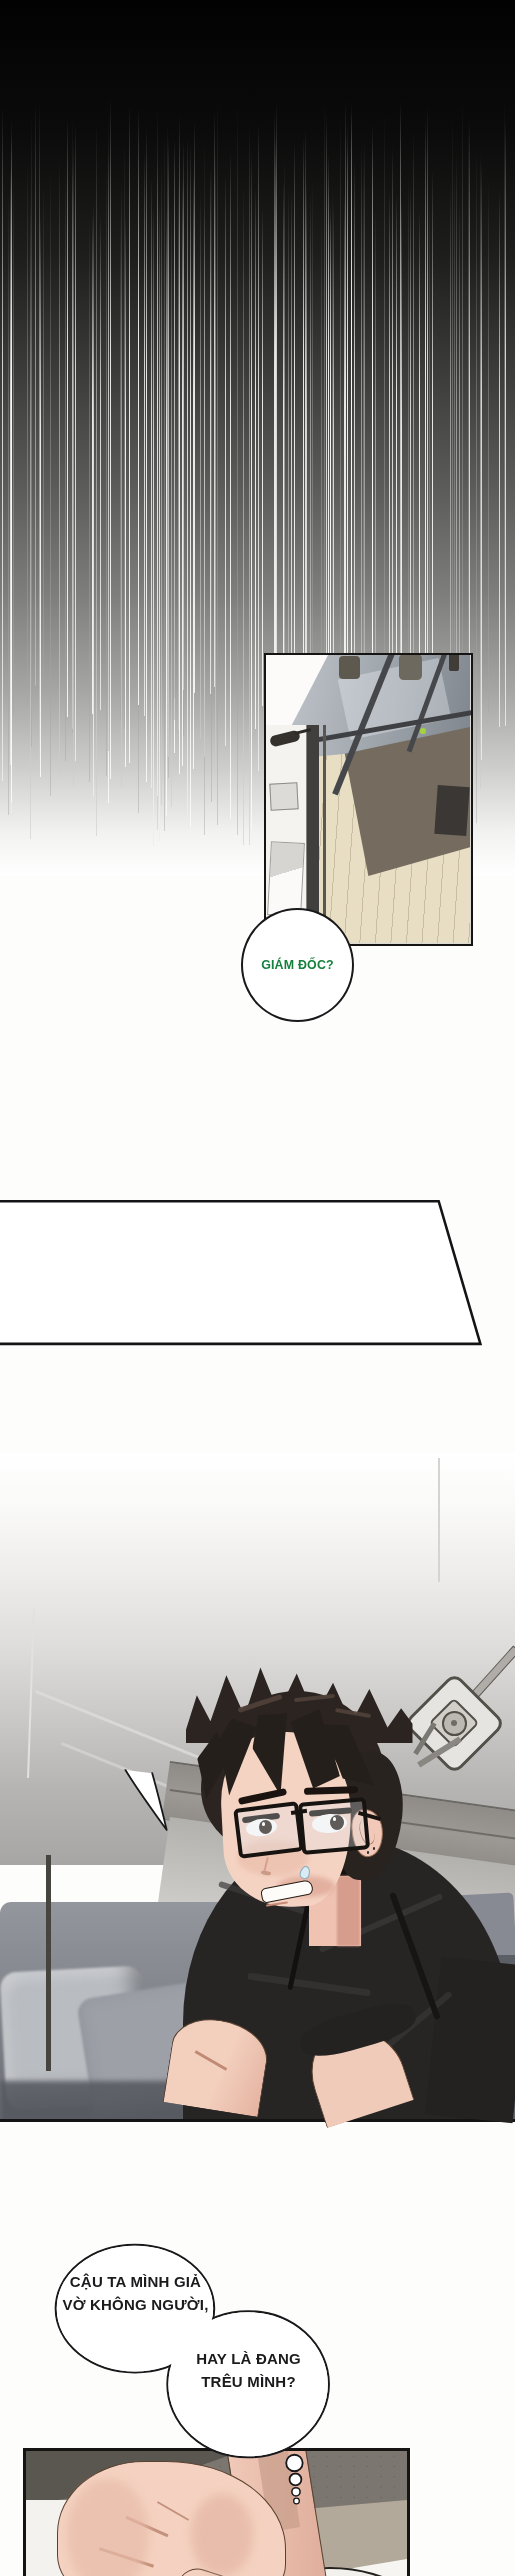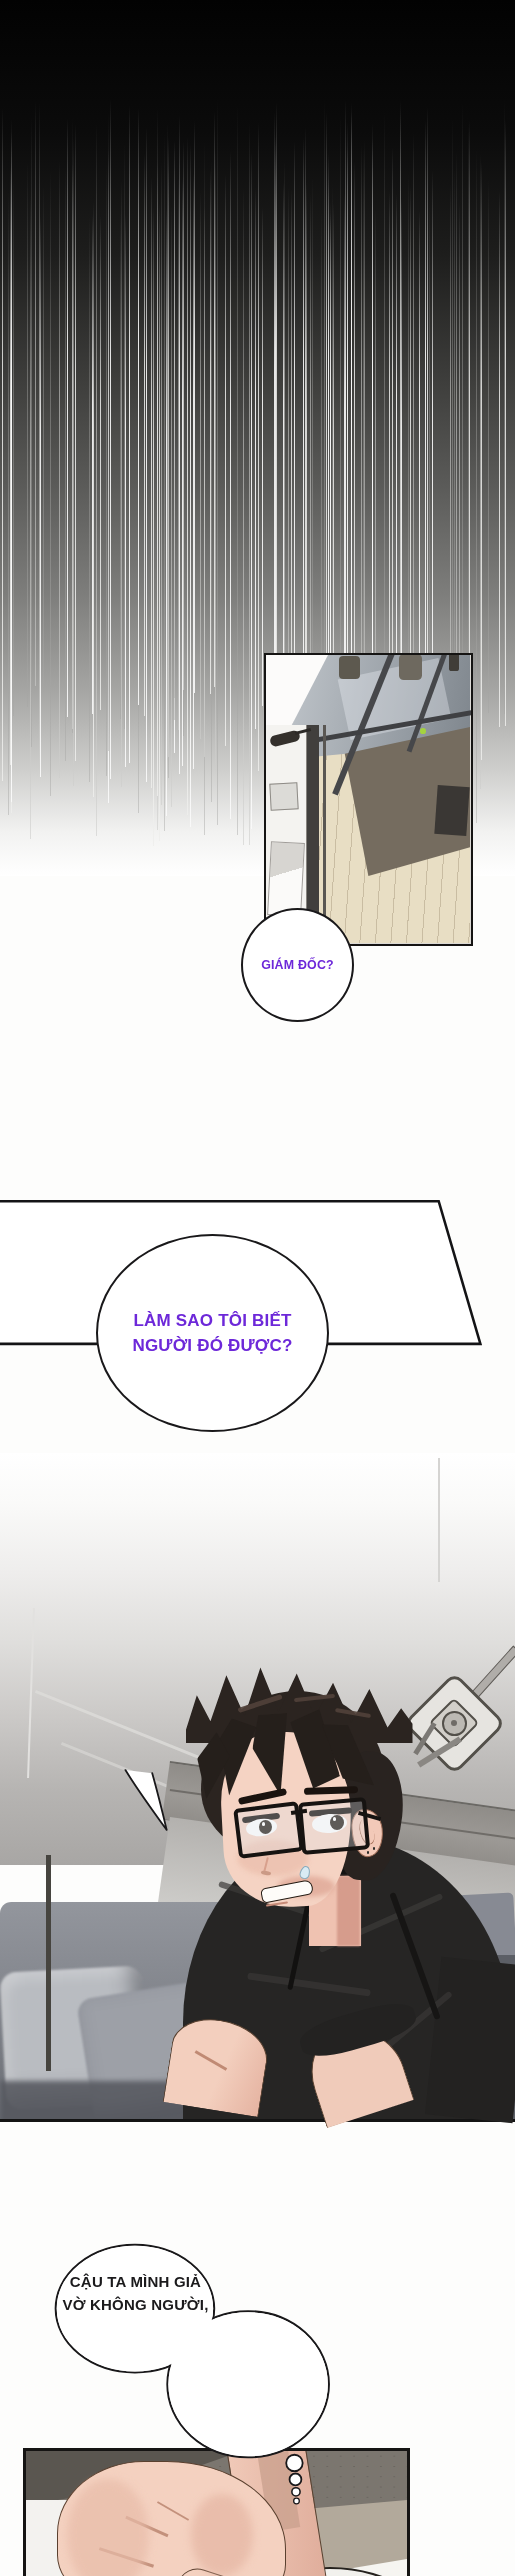--- a/index.html
+++ b/index.html
@@ -10,21 +10,21 @@
   #speed-zone{left:0;top:0;width:515px;height:876px;z-index:1;
     background:linear-gradient(180deg,#020202 0%,#0b0b0b 15%,#1d1d1c 29%,#3f3f3d 44%,
       #5c5c5a 56%,#7e7e7c 68%,#a6a6a4 79%,#cfcfcd 88%,#f2f2f1 95%,#ffffff 100%);}
   .sline{position:absolute;top:0;}
   
   .panel{position:absolute;box-sizing:border-box;border:2.6px solid #151413;overflow:hidden;z-index:10;}
   
   .bubble{position:absolute;background:#ffffff;border:2.1px solid #19181a;border-radius:50%;
     display:flex;flex-direction:column;align-items:center;justify-content:center;
     text-align:center;z-index:40;}
-  .btxt{font-weight:700;color:#6d28d9;letter-spacing:0.2px;line-height:1.5;white-space:nowrap;}
+  .btxt{font-weight:700;color:#15803d;letter-spacing:0.2px;line-height:1.5;white-space:nowrap;}
   .btxt-free{position:absolute;z-index:41;display:flex;flex-direction:column;align-items:center;
     justify-content:center;text-align:center;font-weight:700;color:#1b1a1c;letter-spacing:0.2px;
     line-height:1.55;white-space:nowrap;}
   .blur1{filter:blur(0.8px);}
   .blur4{filter:blur(2.6px);}
 </style>
 </head>
 <body>
 
 <div id="canvas">
@@ -221,24 +221,20 @@
   </div>
 
   <div class="bubble" style="left:241px;top:908px;width:109px;height:110px;">
     <div class="btxt" style="font-size:12.4px;">GIÁM ĐỐC?</div>
   </div>
 
   <svg class="abs" style="left:0;top:1195px;z-index:10;" width="484" height="152" viewBox="0 0 940 295">
     <polygon points="-8,12 852,12 933,289 -8,289" fill="#ffffff" stroke="#141416" stroke-width="5"></polygon>
   </svg>
 
-  <div class="bubble" style="left:96px;top:1234px;width:229px;height:194px;">
-    <div class="btxt" style="font-size:17px;">LÀM SAO TÔI BIẾT</div>
-    <div class="btxt" style="font-size:17px;">NGƯỜI ĐÓ ĐƯỢC?</div>
-  </div>
 
   <div class="abs" style="left:0;top:1453px;width:515px;height:669px;overflow:hidden;z-index:10;">
     <div class="abs" style="left:0;top:0;width:515px;height:412px;
       background:linear-gradient(180deg,#ffffff 0%,#fafaf9 12%,#efeeed 28%,#dfdedc 46%,#cbc9c7 64%,#b6b4b2 82%,#a8a6a4 100%);"></div>
     <div class="abs" style="left:438px;top:5.2px;width:1.5px;height:124px;background:#d5d4d2;"></div>
     <div class="abs" style="left:36px;top:237px;width:237px;height:2.6px;background:#dddcda;opacity:.8;
       transform:rotate(22deg);transform-origin:left top;"></div>
     <div class="abs" style="left:62px;top:289px;width:222px;height:2.6px;background:#d4d3d1;opacity:.8;
       transform:rotate(22deg);transform-origin:left top;"></div>
     <div class="abs" style="left:30px;top:155px;width:2.1px;height:170px;background:#e2e1df;transform:rotate(2deg);"></div>
@@ -433,15 +429,19 @@
     <ellipse cx="422" cy="297" rx="155" ry="140" fill="#ffffff"></ellipse>
     <circle cx="512" cy="450" r="16" fill="#ffffff" stroke="#19181a" stroke-width="3.5"></circle>
     <circle cx="514" cy="482" r="11.5" fill="#ffffff" stroke="#19181a" stroke-width="3.5"></circle>
     <circle cx="515" cy="506" r="8" fill="#ffffff" stroke="#19181a" stroke-width="3"></circle>
     <circle cx="516" cy="524" r="5.5" fill="#ffffff" stroke="#19181a" stroke-width="2.5"></circle>
   </svg>
   <div class="btxt-free" style="left:58px;top:2270px;width:155px;font-size:15px;">
     <div>CẬU TA MÌNH GIẢ</div>
     <div>VỜ KHÔNG NGƯỜI,</div>
   </div>
+  <div class="btxt-free" style="left:171px;top:2347px;width:155px;font-size:15px;">
+    <div>HAY LÀ ĐANG</div>
+    <div>TRÊU MÌNH?</div>
+  </div>
 
 </div>
 
 
 </body></html>

